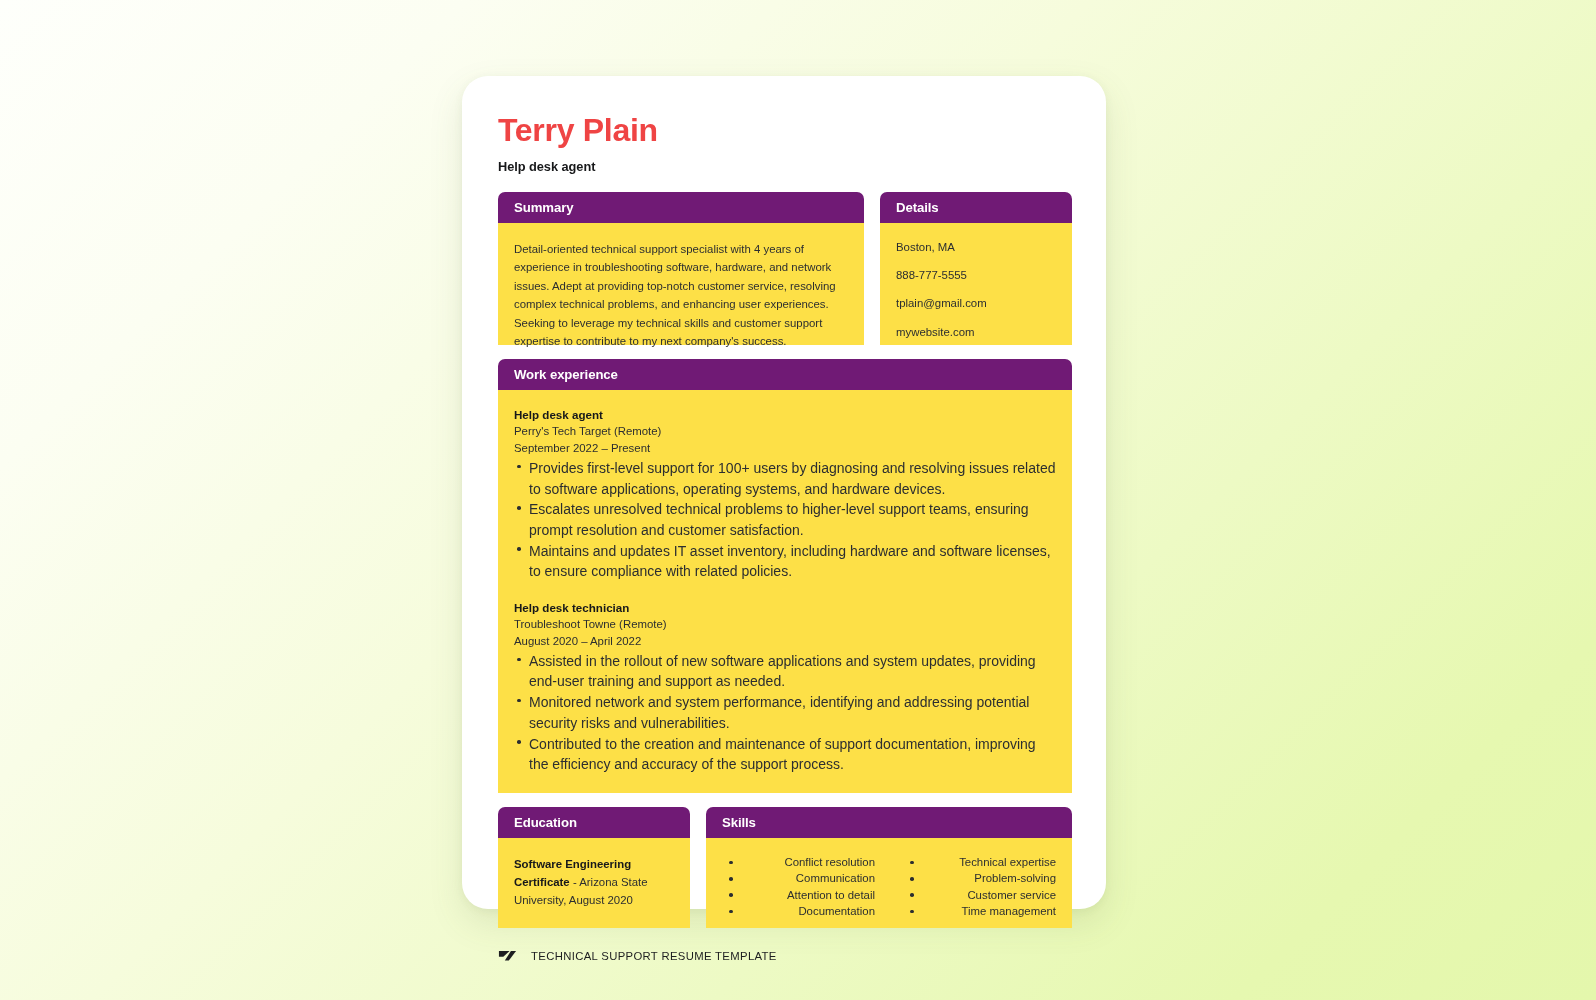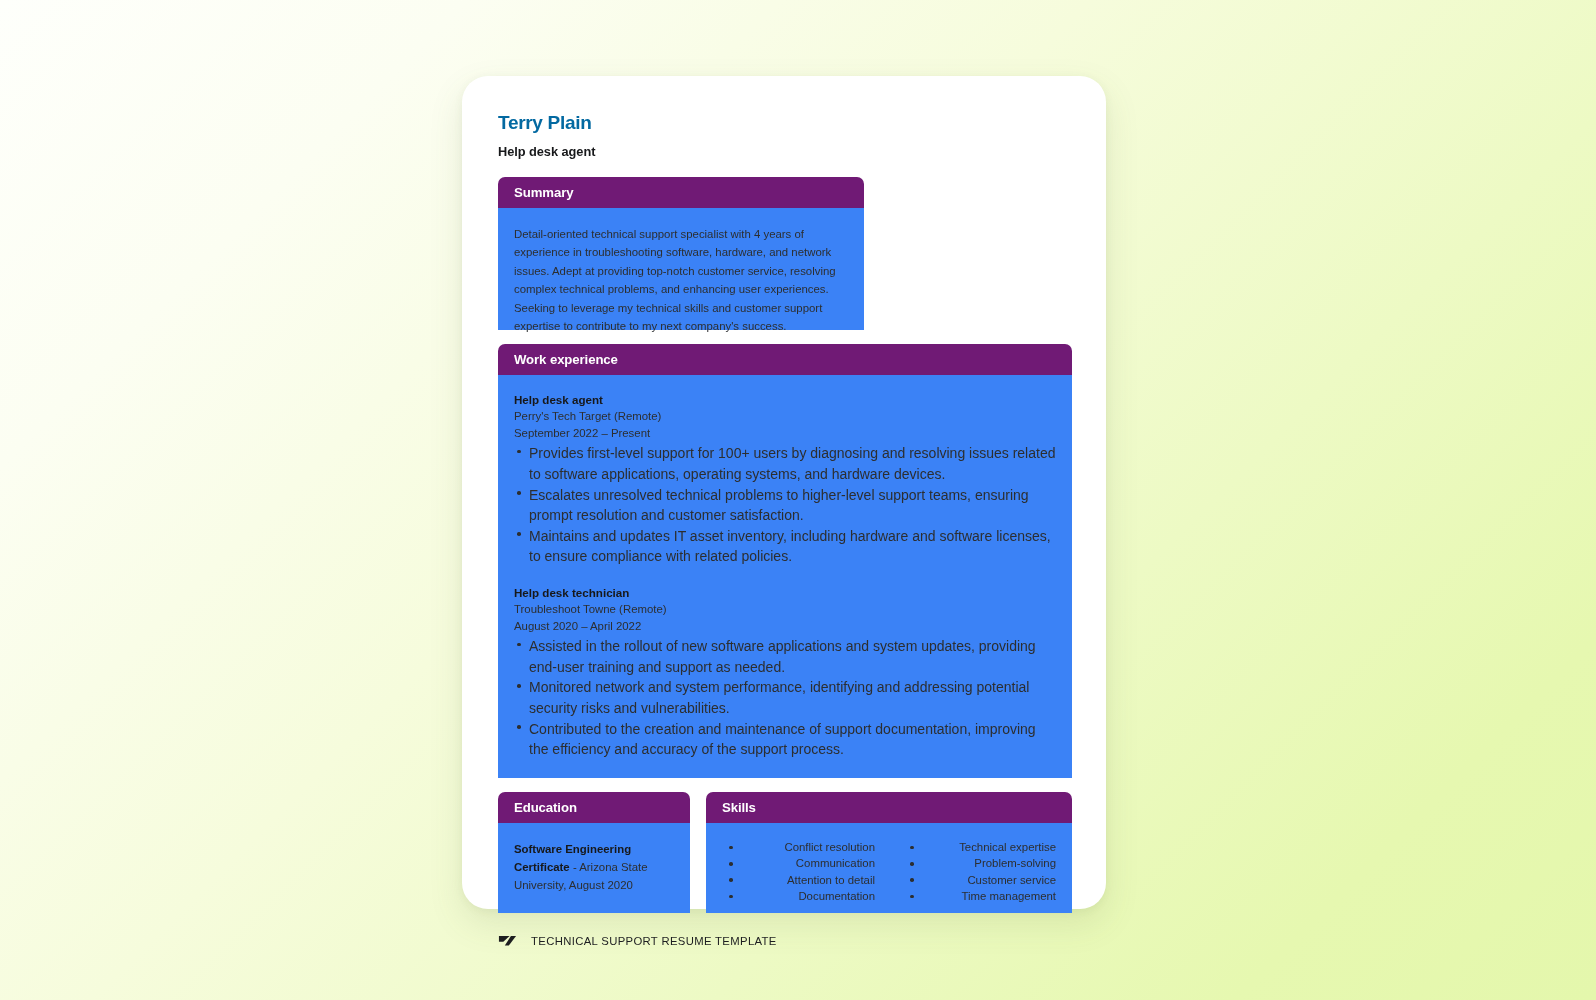--- a/index.html
+++ b/index.html
@@ -31,23 +31,23 @@
     height: 833px;
     background: #FFFFFF;
     border-radius: 26px;
     box-shadow: 0 14px 34px rgba(90, 110, 60, 0.13),
                 0 2px 8px rgba(90, 110, 60, 0.07);
     padding: 36px 34px 0 36px;
   }
 
   
   .person-name {
-    font-size: 19px;
+    font-size: 32px;
     font-weight: bold;
-    color: #0369a1;
+    color: #ef4444;
     letter-spacing: -0.3px;
     line-height: 1.15;
   }
 
   .person-role {
     font-size: 12.8px;
     font-weight: bold;
     color: #17181A;
     margin-top: 10px;
     letter-spacing: -0.05px;
@@ -66,21 +66,21 @@
   }
 
   .panel-header-title {
     color: #FFFFFF;
     font-size: 13.2px;
     font-weight: bold;
     letter-spacing: -0.1px;
   }
 
   .panel-body {
-    background: #3b82f6;
+    background: #fde047;
     padding: 17px 16px 16px 16px;
   }
 
   
   .row-top {
     display: flex;
     gap: 16px;
     margin-top: 18px;
   }
 
@@ -214,20 +214,31 @@
 
     <div class="panel col-summary">
       <div class="panel-header">
         <span class="panel-header-title">Summary</span>
       </div>
       <div class="panel-body summary-body">
         <p class="summary-text">Detail-oriented technical support specialist with 4 years of experience in troubleshooting software, hardware, and network issues. Adept at providing top-notch customer service, resolving complex technical problems, and enhancing user experiences. Seeking to leverage my technical skills and customer support expertise to contribute to my next company's success.</p>
       </div>
     </div>
 
+    <div class="panel col-details">
+      <div class="panel-header">
+        <span class="panel-header-title">Details</span>
+      </div>
+      <div class="panel-body details-body">
+        <div class="details-item">Boston, MA</div>
+        <div class="details-item">888-777-5555</div>
+        <div class="details-item">tplain@gmail.com</div>
+        <div class="details-item">mywebsite.com</div>
+      </div>
+    </div>
 
   </div>
 
   <div class="panel row-work">
     <div class="panel-header">
       <span class="panel-header-title">Work experience</span>
     </div>
     <div class="panel-body work-body">
 
       <div class="job">

